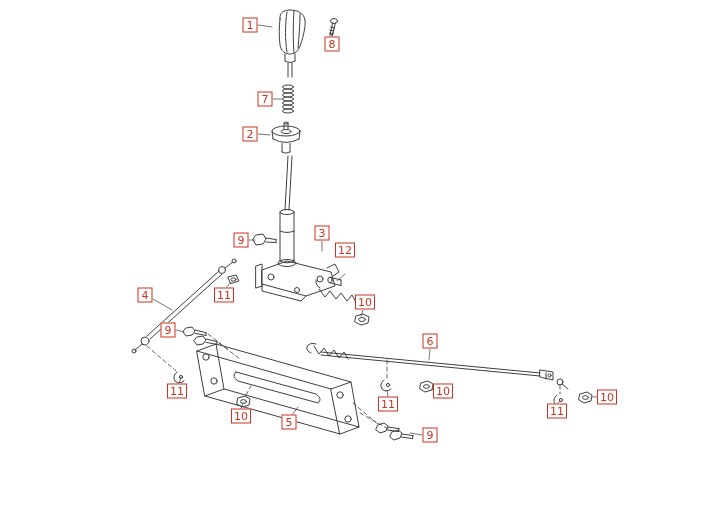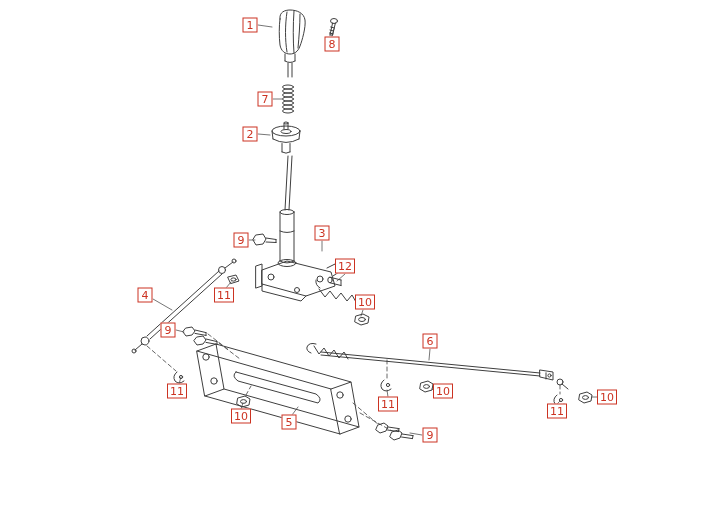--- a/index.html
+++ b/index.html
@@ -243,21 +243,21 @@
     </g>
   </svg>
 
   <div class="callout-layer">
       <div class="callout" style="left: 250px; top: 25px;">1</div>
       <div class="callout" style="left: 332px; top: 44px;">8</div>
       <div class="callout" style="left: 265px; top: 99px;">7</div>
       <div class="callout" style="left: 250px; top: 134px;">2</div>
       <div class="callout" style="left: 241px; top: 240px;">9</div>
       <div class="callout" style="left: 322px; top: 233px;">3</div>
-      <div class="callout" style="left: 345px; top: 266px;">12</div>
+      <div class="callout" style="left: 345px; top: 250px;">12</div>
       <div class="callout" style="left: 145px; top: 295px;">4</div>
       <div class="callout" style="left: 224px; top: 295px;">11</div>
       <div class="callout" style="left: 365px; top: 302px;">10</div>
       <div class="callout" style="left: 168px; top: 330px;">9</div>
       <div class="callout" style="left: 430px; top: 341px;">6</div>
       <div class="callout" style="left: 177px; top: 391px;">11</div>
       <div class="callout" style="left: 241px; top: 416px;">10</div>
       <div class="callout" style="left: 289px; top: 422px;">5</div>
       <div class="callout" style="left: 388px; top: 404px;">11</div>
       <div class="callout" style="left: 443px; top: 391px;">10</div>

